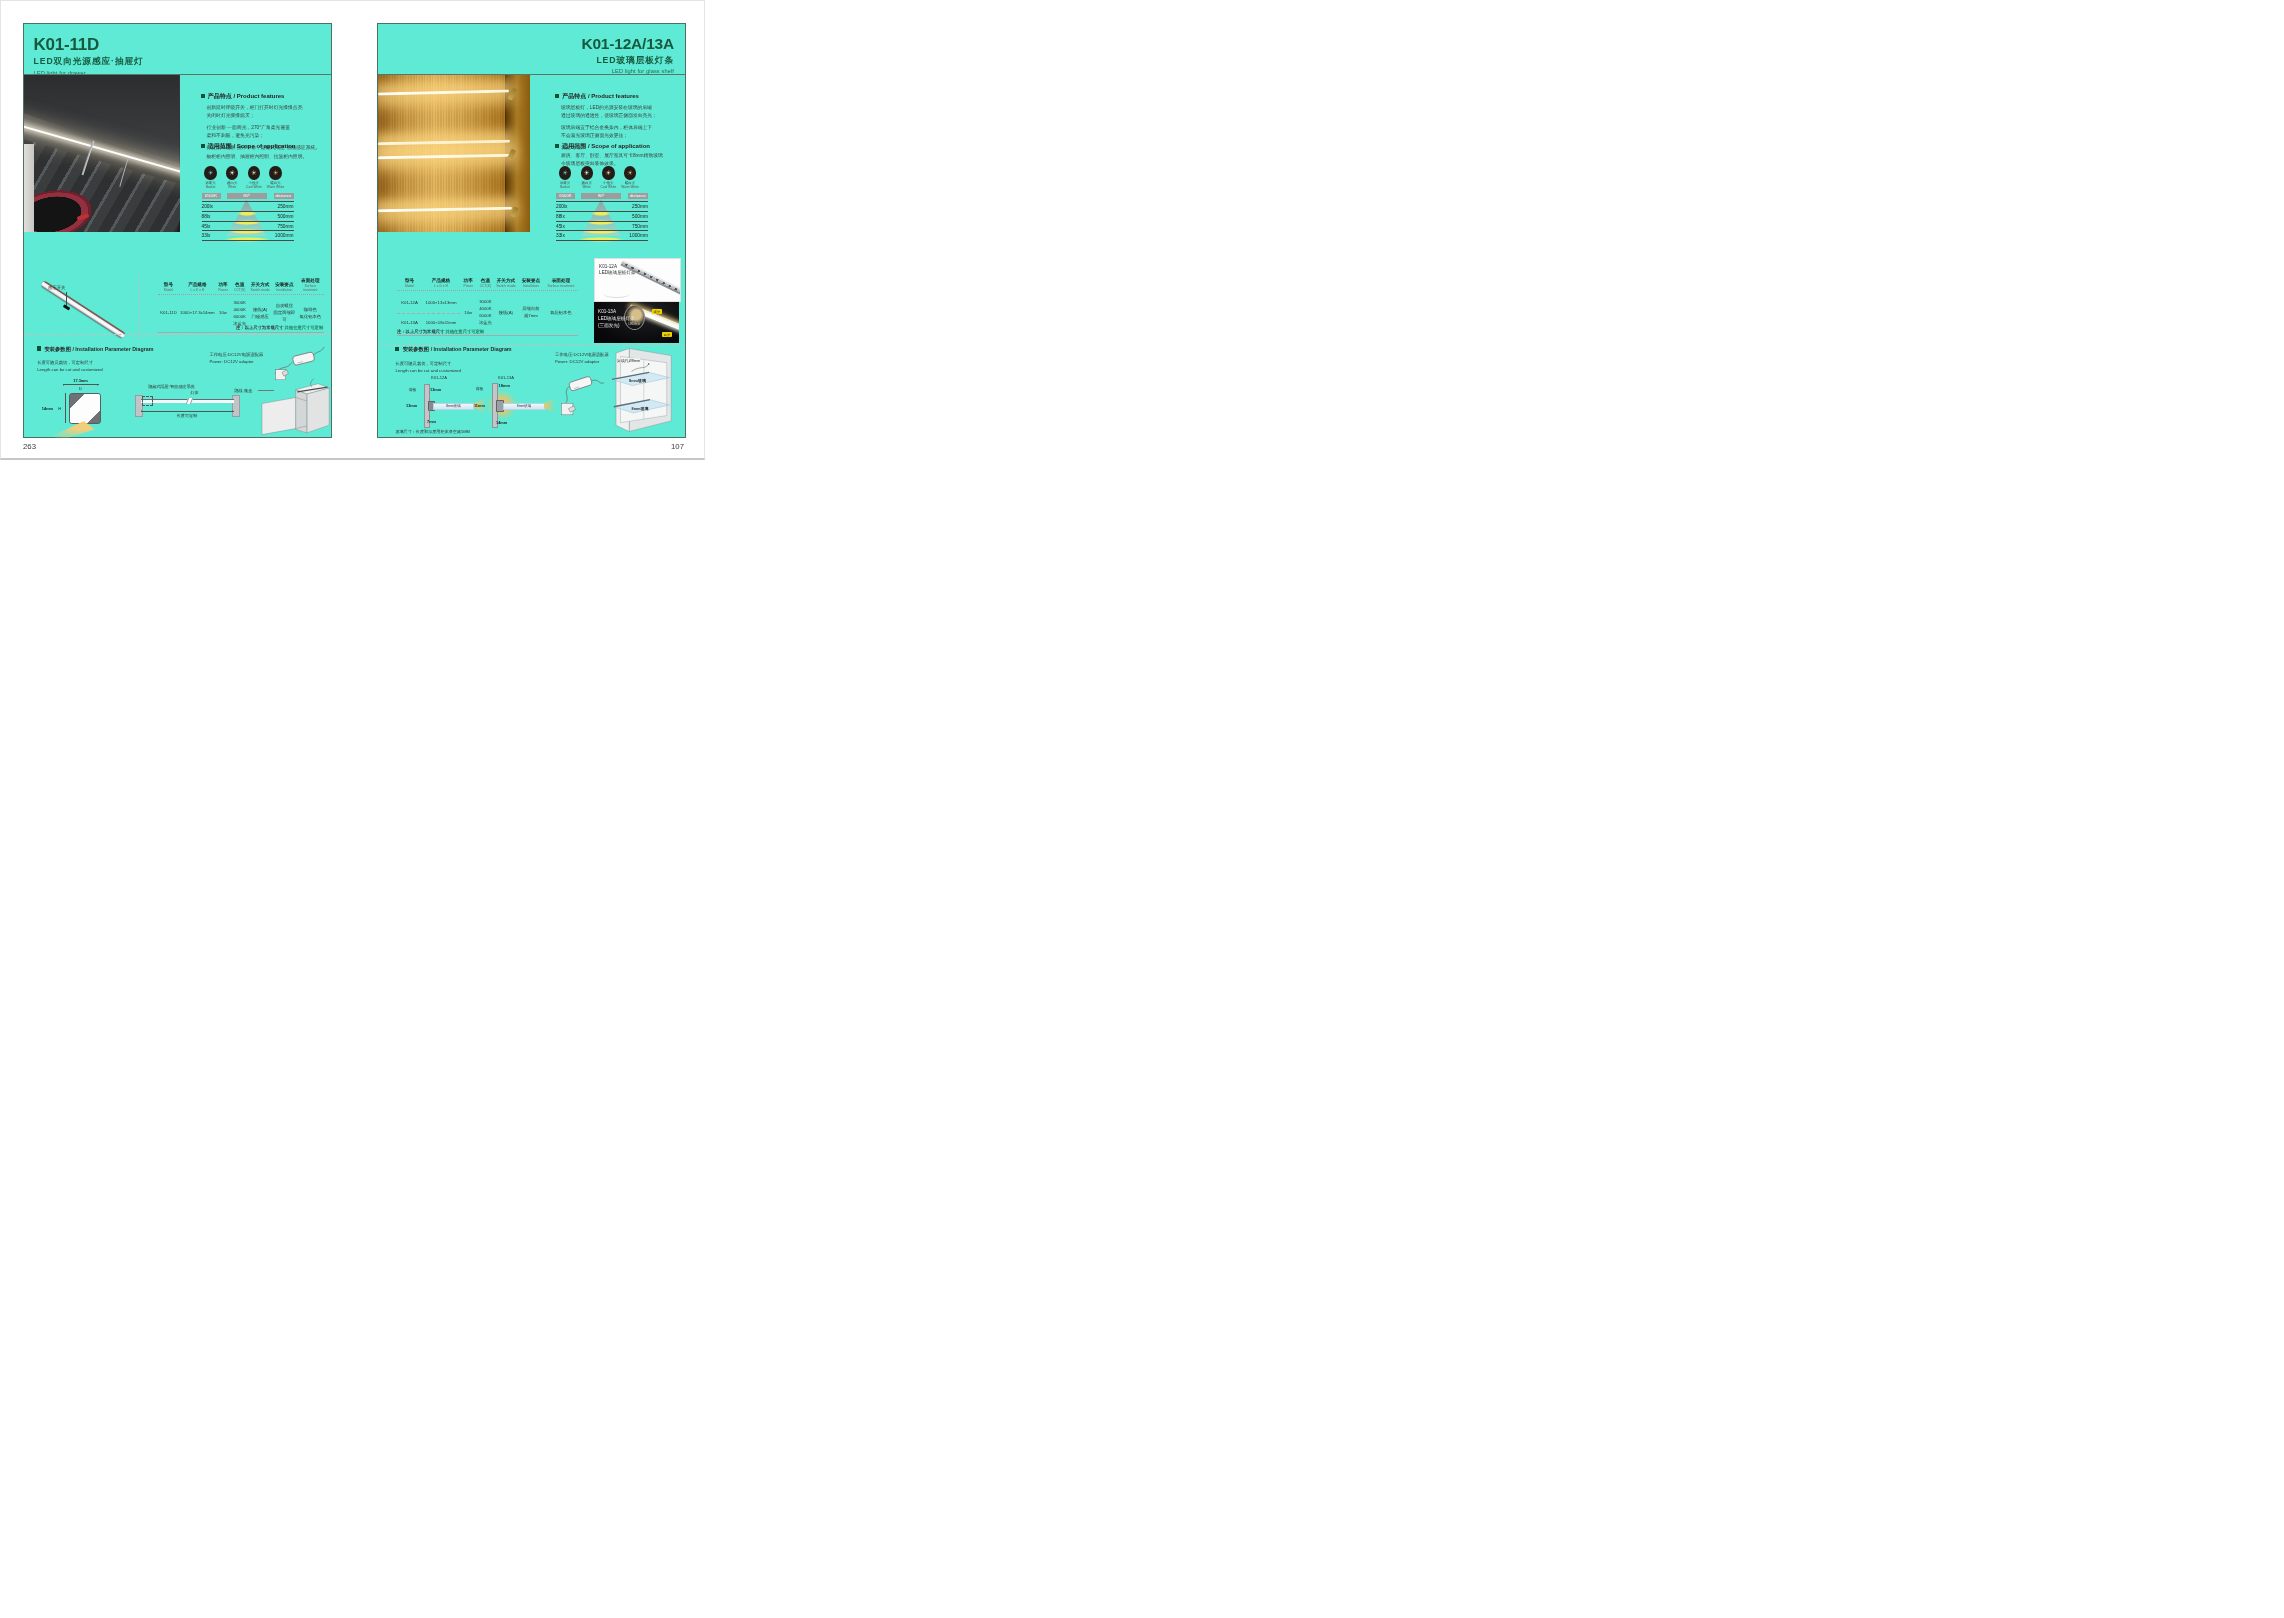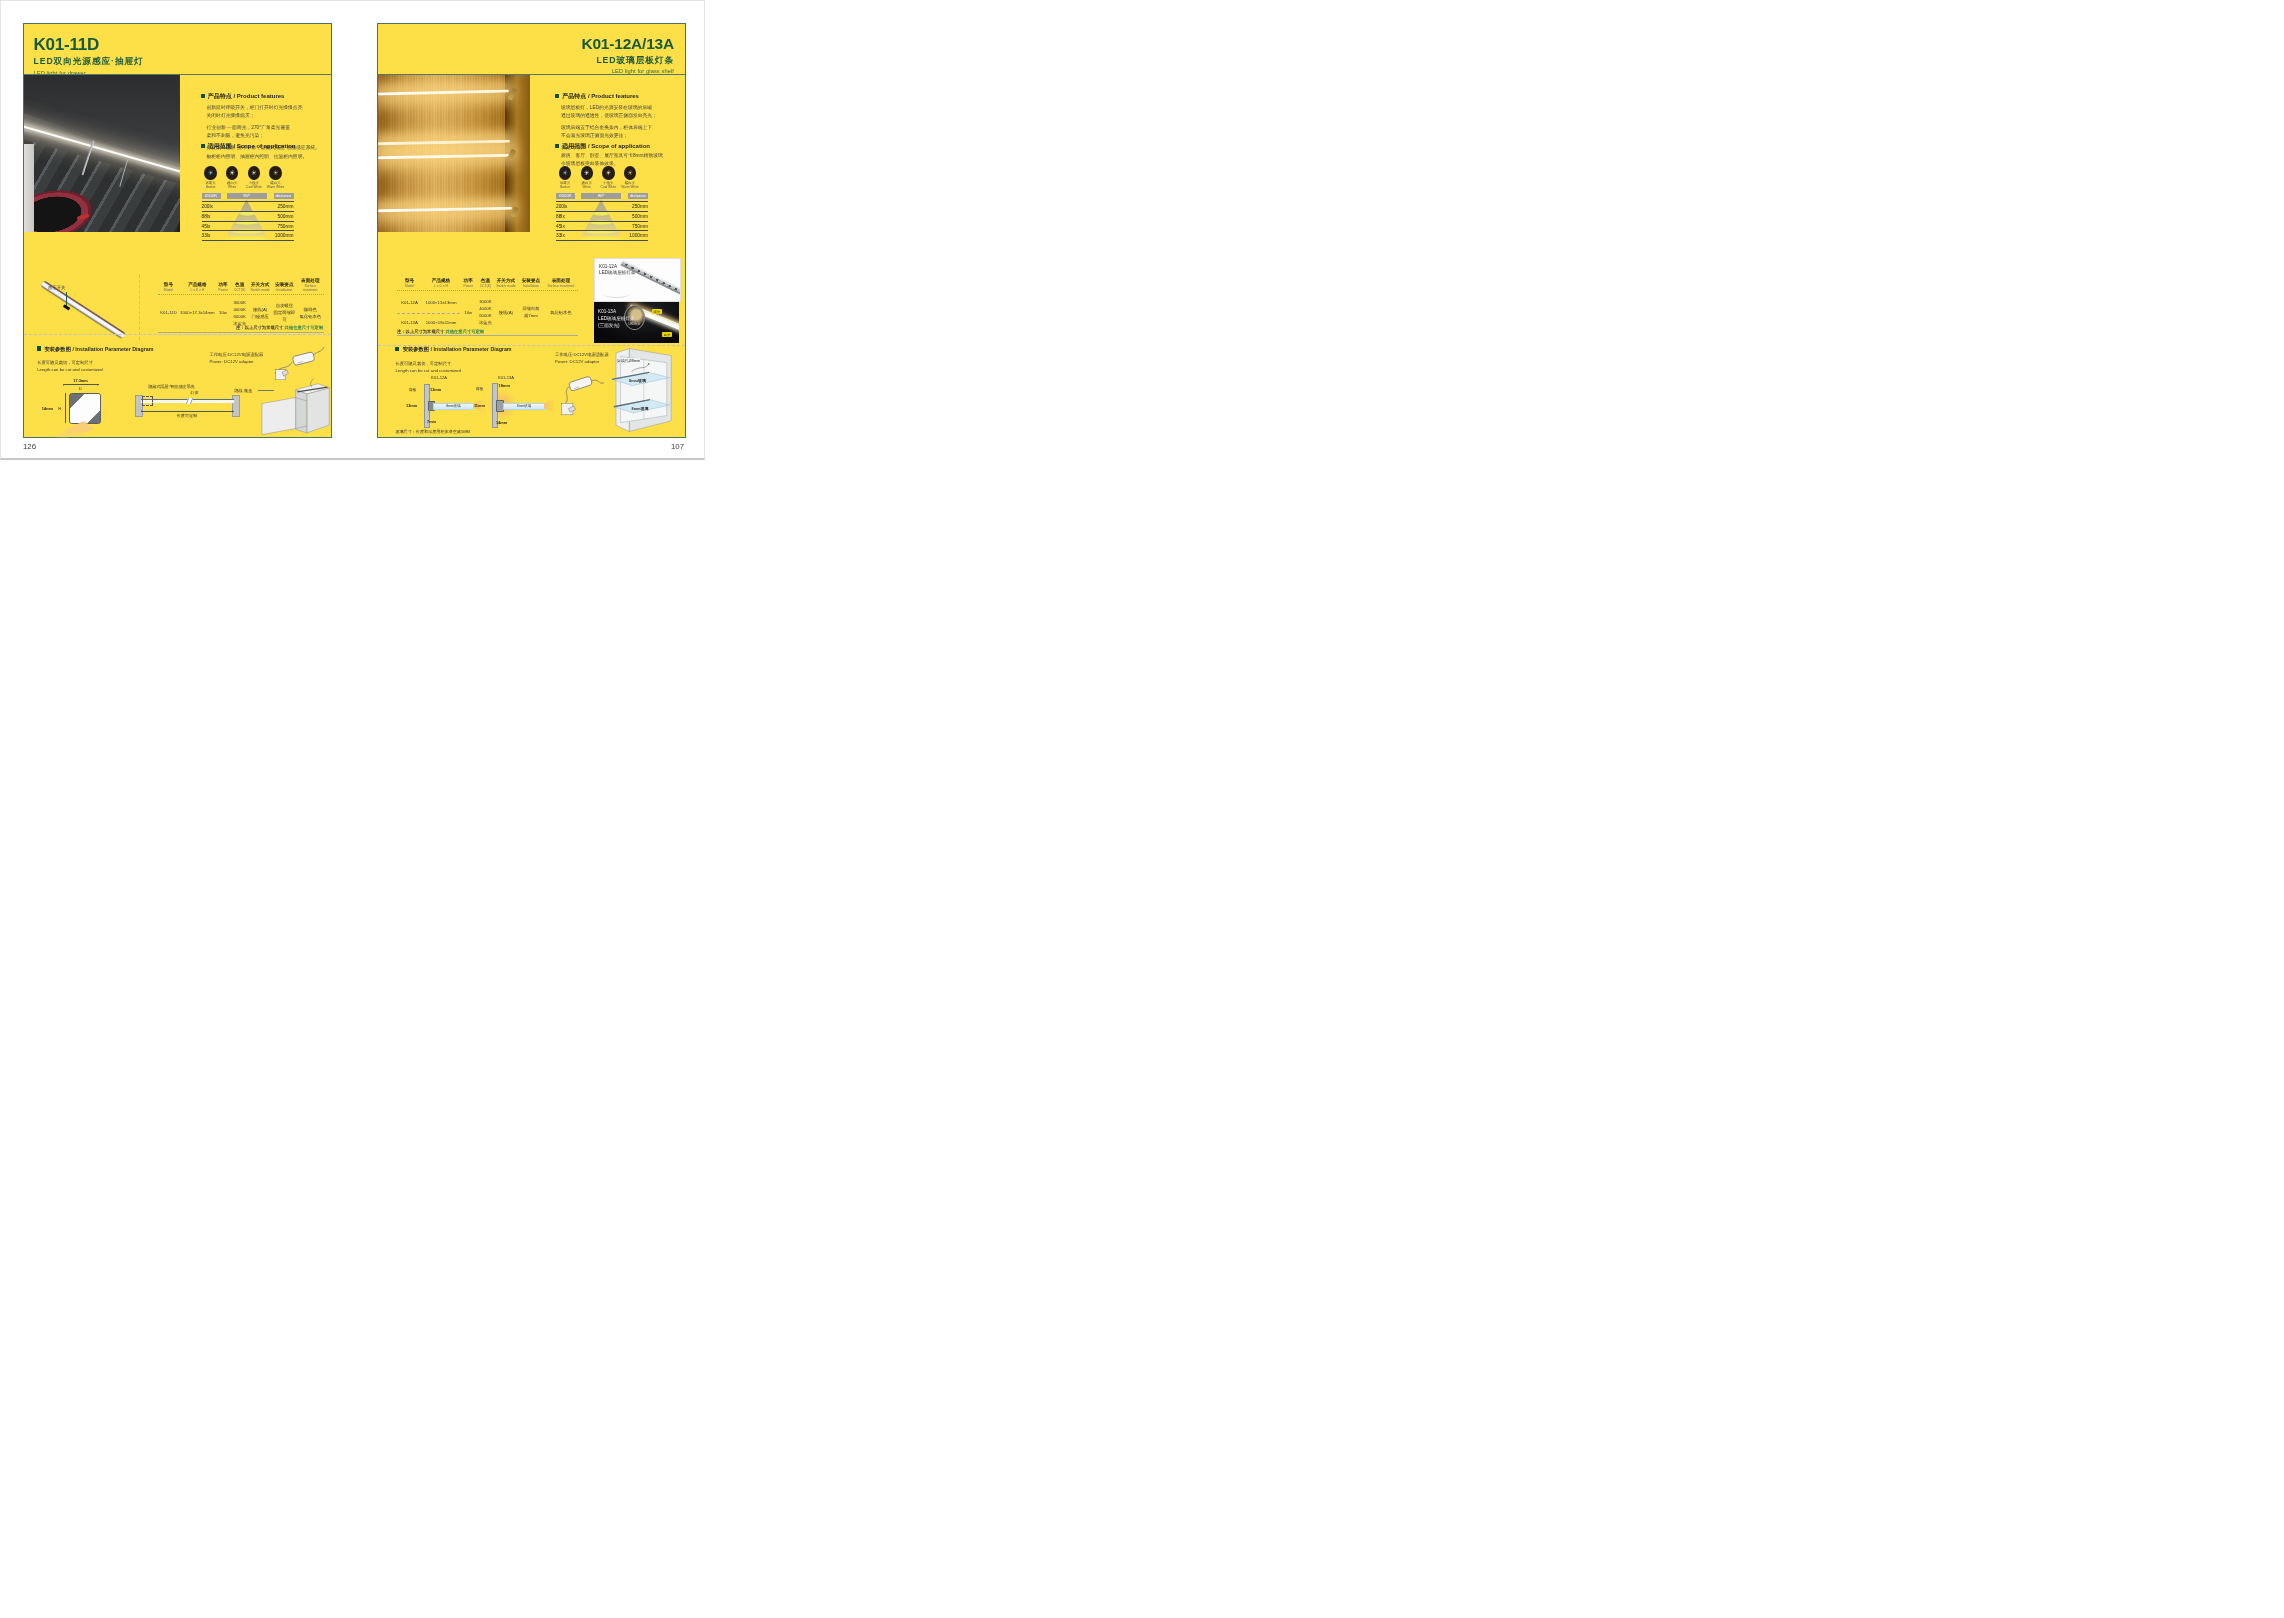--- a/index.html
+++ b/index.html
@@ -1,18 +1,18 @@
 <!DOCTYPE html>
 <html style="font-size:7.3px"><head>
 <meta charset="utf-8">
 <style>
   html,body{margin:0;padding:0;background:#fff;font-family:"Liberation Sans","DejaVu Sans",sans-serif;}
   .canvas{position:relative;width:705px;height:460px;background:#fff;border:0.9px solid #e4e4e4;border-bottom:2.3px solid #c6c6c6;box-sizing:border-box;overflow:hidden;}
   .a{position:absolute;}
-  .page{position:absolute;top:22px;width:307px;height:413px;border:0.5px solid #4a7261;background:#fde047;}
+  .page{position:absolute;top:22px;width:307px;height:413px;border:0.5px solid #4a7261;background:#5eead4;}
   #pageL{left:21.5px;} #pageR{left:376px;}
   
   .model{font-size:17px;font-weight:800;color:#17593f;letter-spacing:-0.2px;line-height:1;}
   .tcn{font-size:8.7px;font-weight:700;color:#17593f;letter-spacing:0.9px;margin-top:3.2px;}
   .ten{font-size:5.7px;color:#2b6a4f;margin-top:1.4px;letter-spacing:0.1px;}
   .hgR{text-align:right;}
   .hsep{position:absolute;left:0;right:0;top:50px;border-top:0.5px solid #557969;}
   
   .sechead{font-size:6px;font-weight:700;color:#262626;white-space:nowrap;}
   .bullet{display:inline-block;width:4.1px;height:4.1px;background:#0e4f37;margin-right:3.2px;}
@@ -528,16 +528,16 @@
           <circle cx="99" cy="43" r="1.8" fill="#444"></circle>
         </svg>
         <div class="a lbl9" style="left:12px;top:13.7px;font-size:3.9px;background:rgba(245,246,246,.8);">穿线孔Ø8mm</div>
         <div class="a lbl9" style="left:24px;top:33px;font-size:3.9px;font-weight:700;">8mm玻璃</div>
         <div class="a lbl9" style="left:26.5px;top:61px;font-size:3.9px;font-weight:700;">8mm玻璃</div>
       </div>
       <div class="a lbl9" style="left:17.4px;top:89px;">玻璃尺寸：长度和深度用柜体净空减5MM</div>
     </div>
   </div>
 
-  <div class="pn" style="left:22px;">126</div>
+  <div class="pn" style="left:22px;">263</div>
   <div class="pn" style="right:20px;">107</div>
 </div>
 
 
 </body></html>

